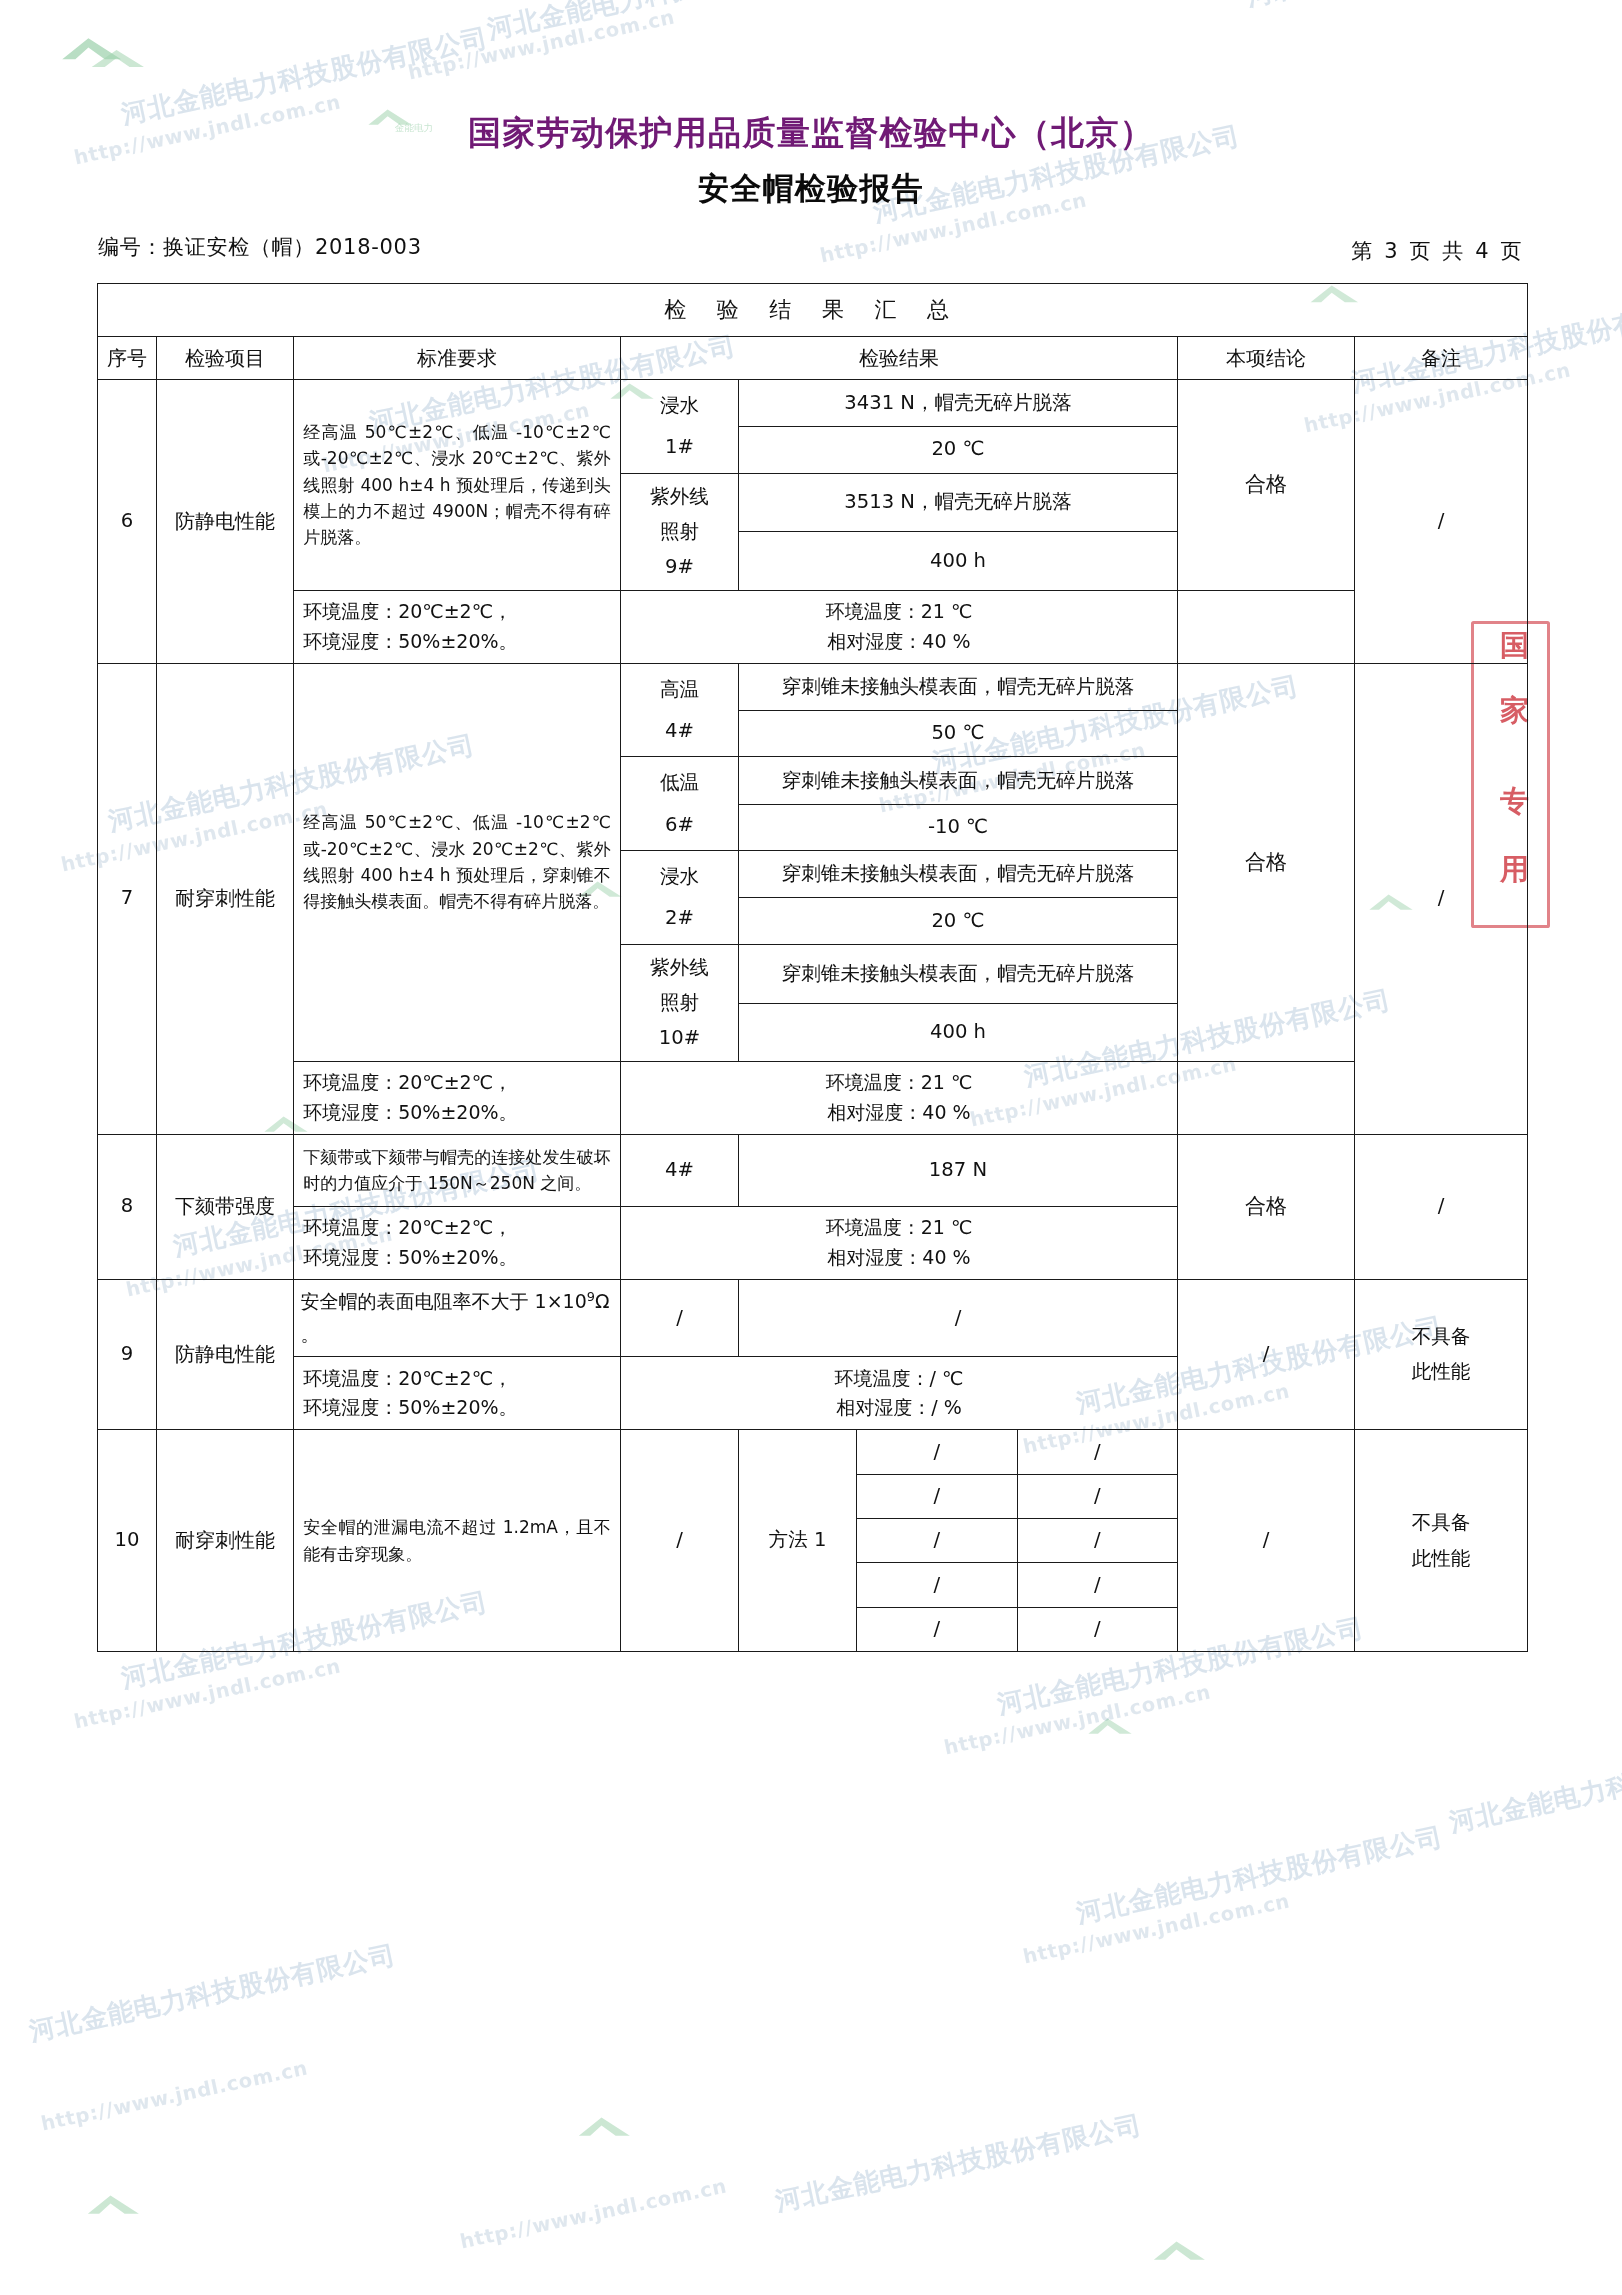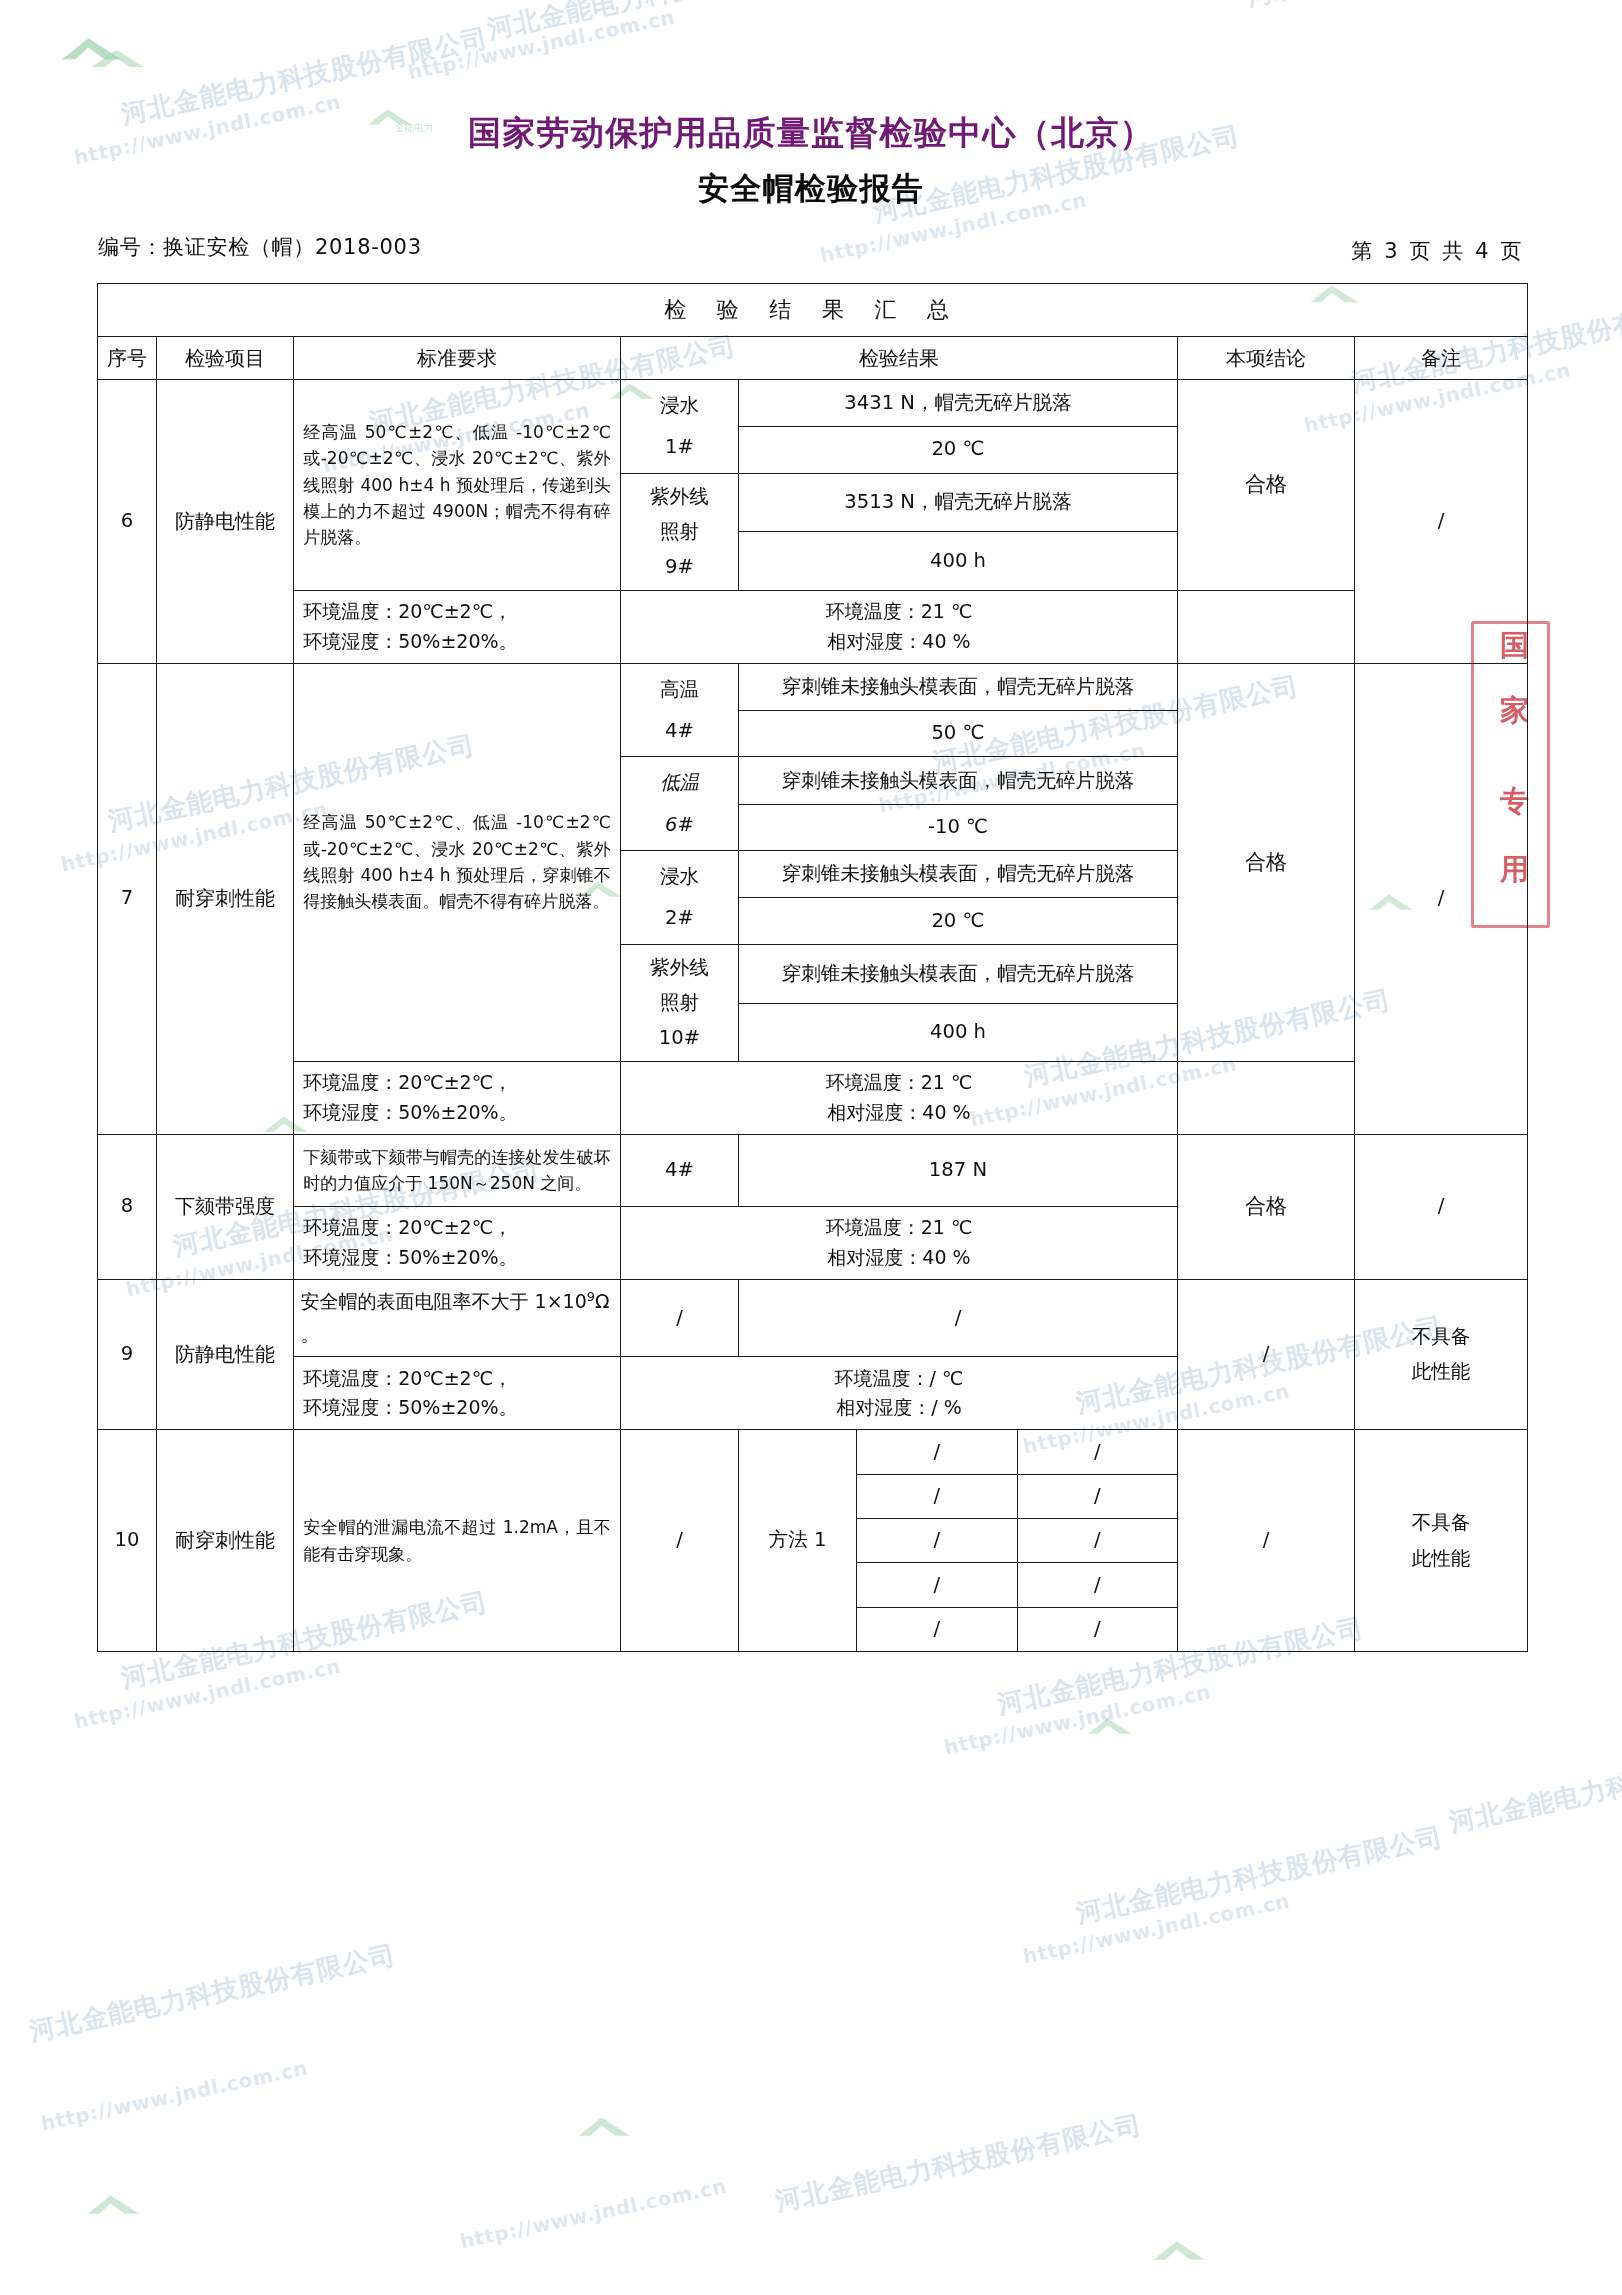--- a/index.html
+++ b/index.html
@@ -342,21 +342,21 @@
         <span>4#</span>
       </td>
       <td class="c-center" colspan="2" style="line-height:1.6;">穿刺锥未接触头模表面，帽壳无碎片脱落</td>
       <td class="c-center" rowspan="8" style="font-size:21px;">合格</td>
       <td class="c-center" rowspan="9">/</td>
     </tr>
     <tr>
       <td class="c-center" colspan="2">50 ℃</td>
     </tr>
     <tr>
-      <td class="c-center" rowspan="2" style="line-height:2.1;font-style:italic;">
+      <td class="c-center" rowspan="2" style="line-height:2.1;">
         <span>低温</span><br>
         <span>6#</span>
       </td>
       <td class="c-center" colspan="2" style="line-height:1.6;">穿刺锥未接触头模表面，帽壳无碎片脱落</td>
     </tr>
     <tr>
       <td class="c-center" colspan="2">-10 ℃</td>
     </tr>
     <tr>
       <td class="c-center" rowspan="2" style="line-height:2.1;">

